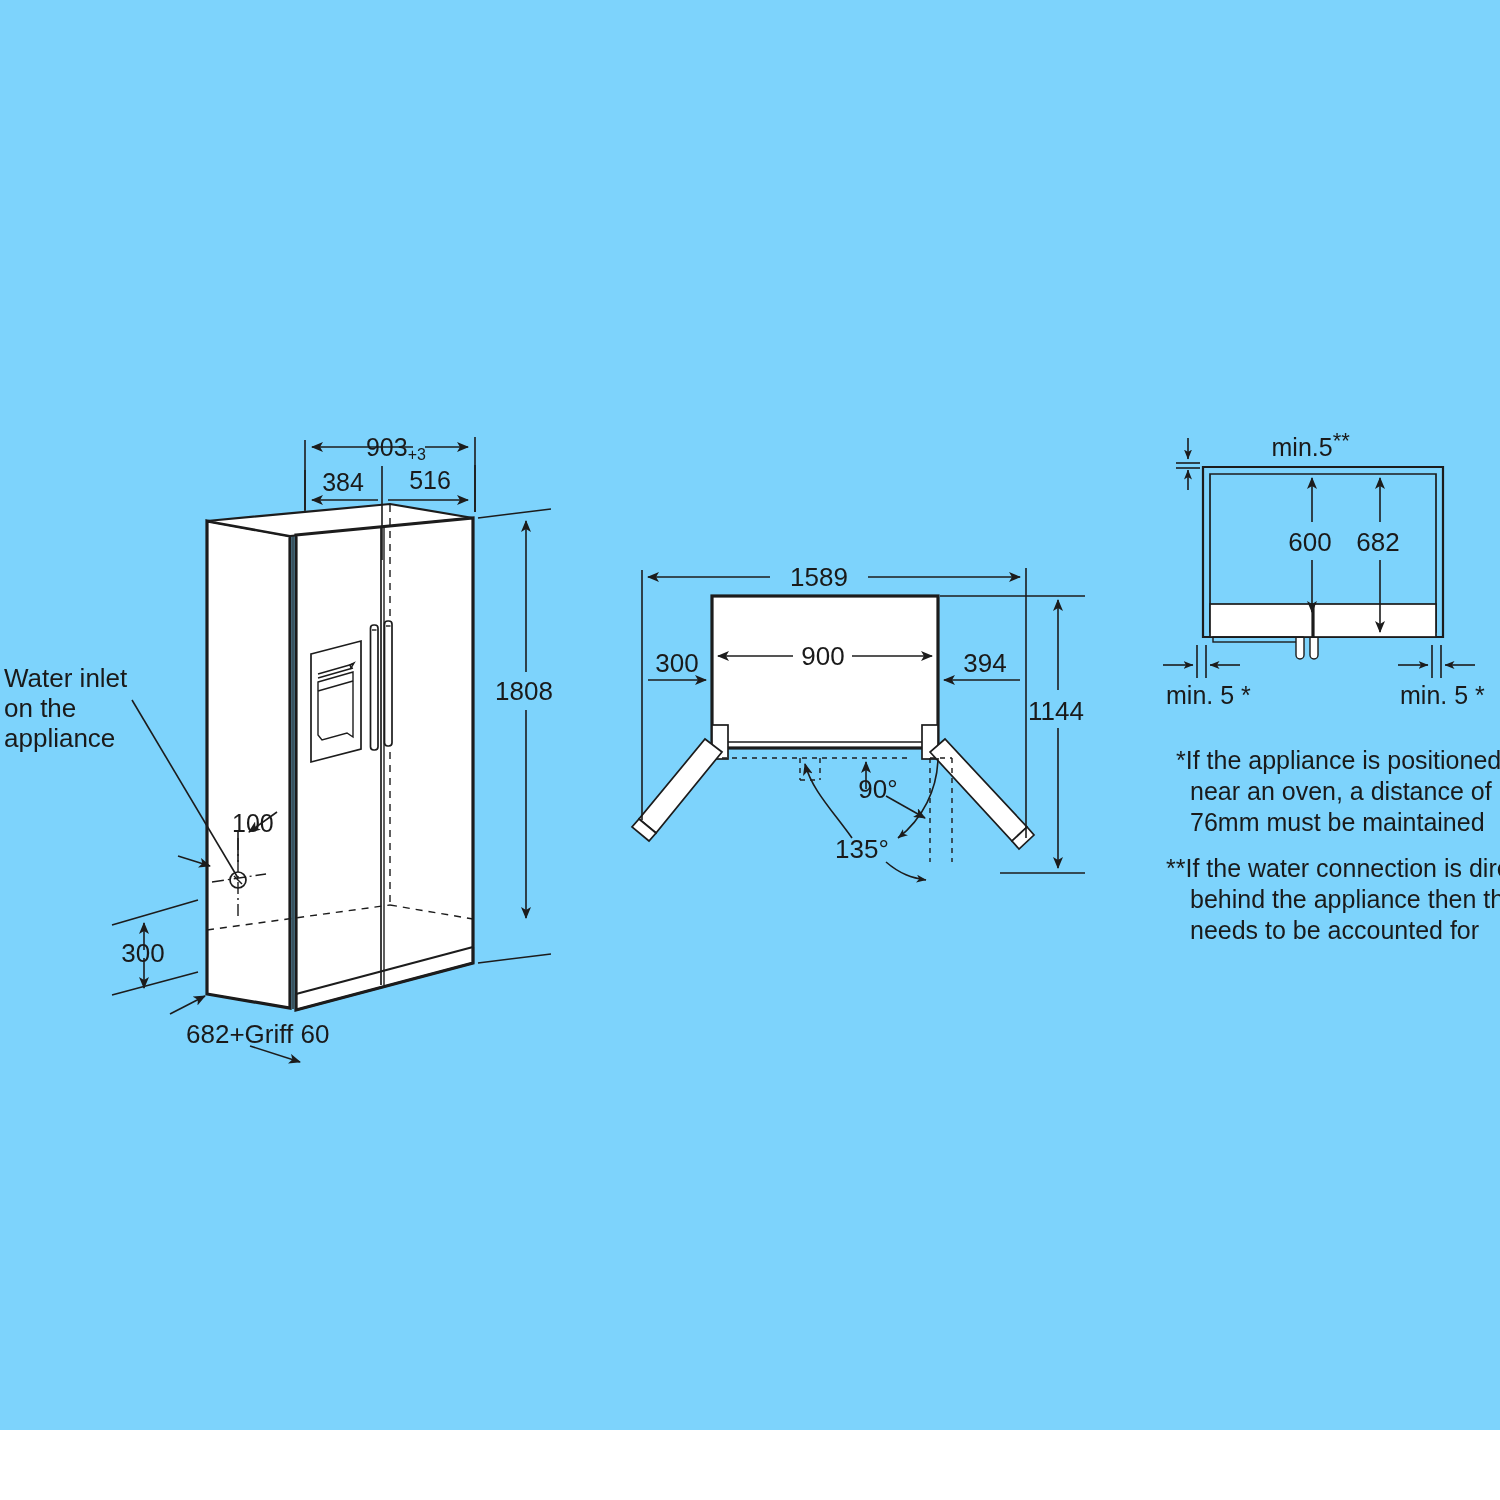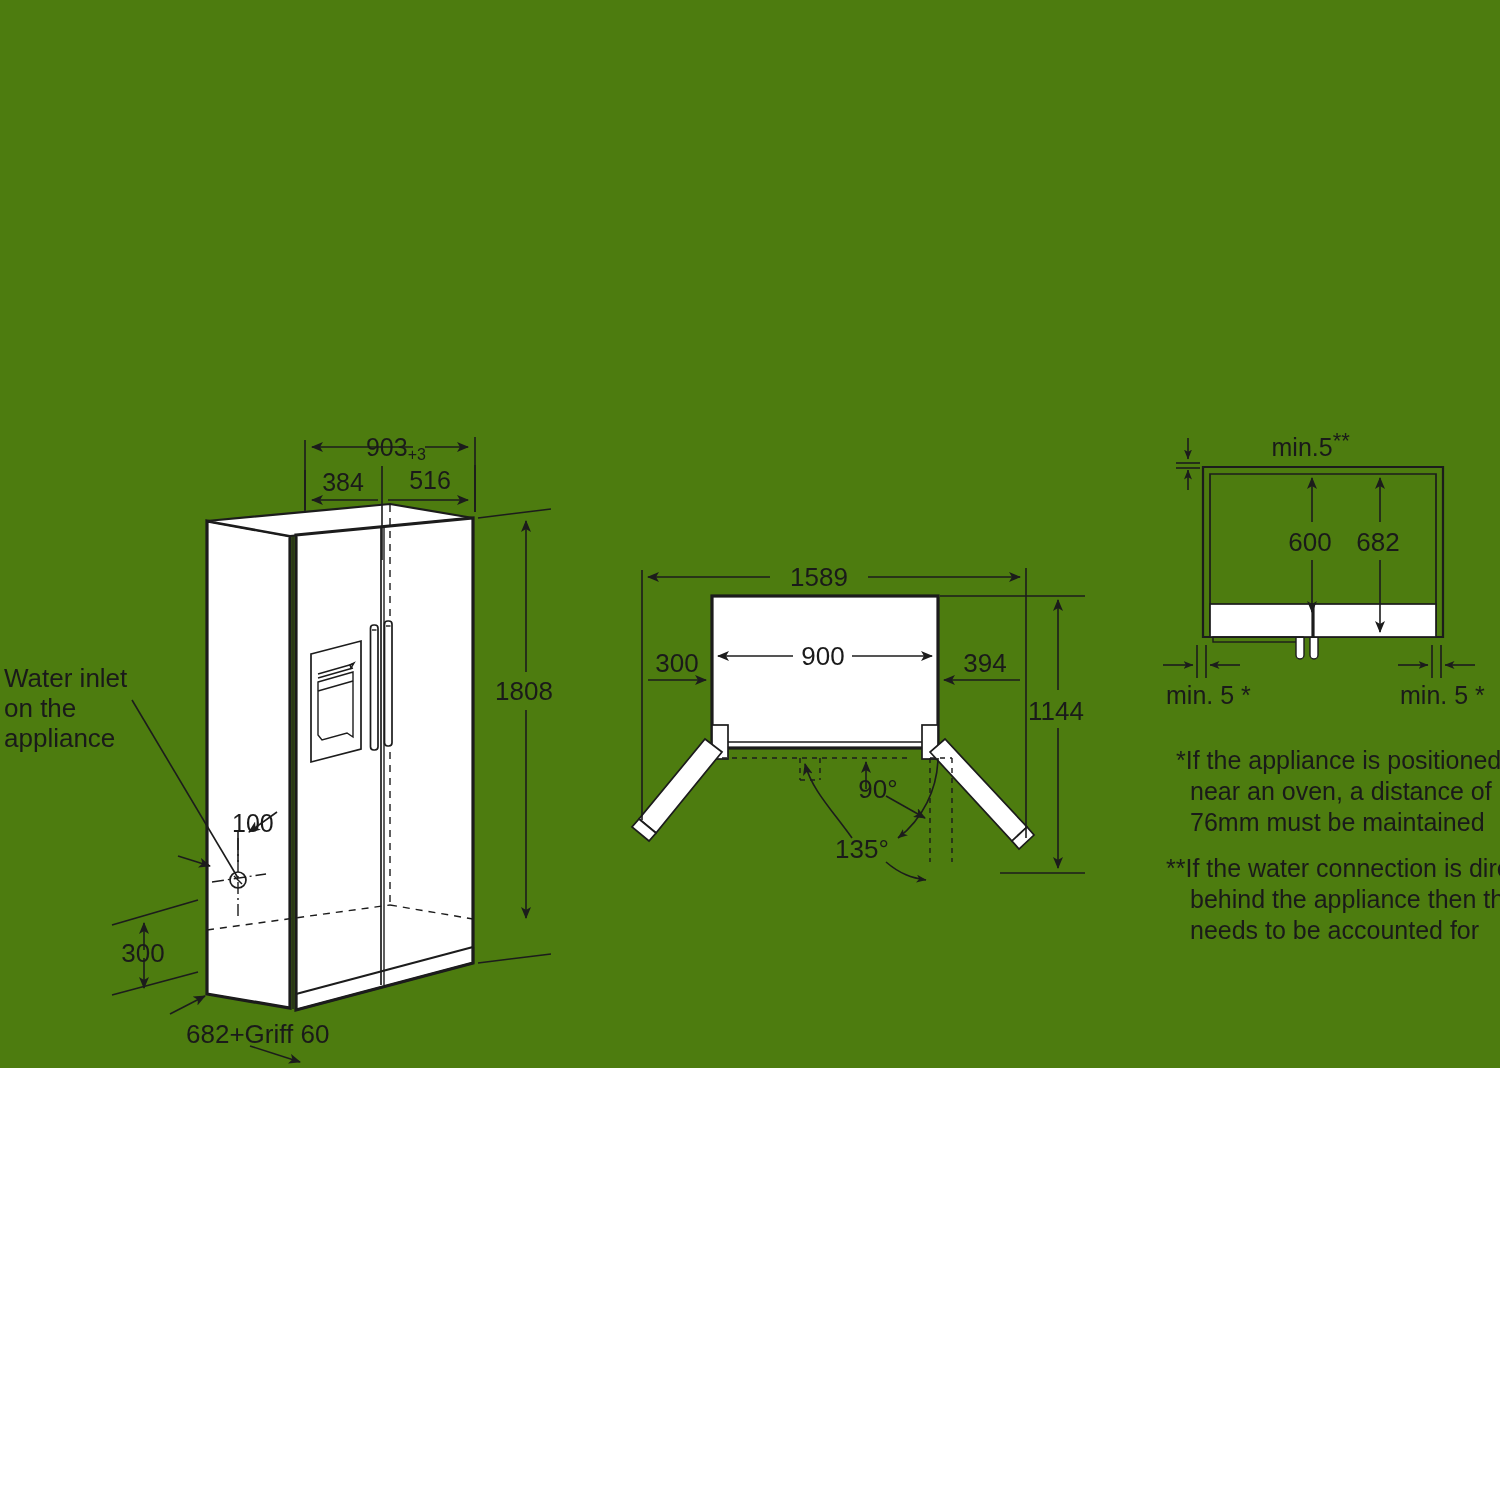--- a/index.html
+++ b/index.html
@@ -1,18 +1,18 @@
 <!DOCTYPE html>
 <html><head>
 <meta charset="utf-8">
 <style>
   html,body{margin:0;padding:0;background:#ffffff;}
   body{width:1500px;height:1500px;overflow:hidden;
        font-family:"Liberation Sans",sans-serif;color:#1a1a1a;}
-  #stage{position:relative;width:1500px;height:1068px;background:#4d7c0f;}
+  #stage{position:relative;width:1500px;height:1430px;background:#7dd3fc;}
   svg#drawing{position:absolute;top:0;left:0;width:1500px;height:1500px;}
   .ln{stroke:#1c1c1c;fill:none;}
   .thick{stroke-width:3.2;}
   .med{stroke-width:2.2;}
   .thin{stroke-width:1.7;}
   .hair{stroke-width:1.4;}
   .dim{stroke:#1c1c1c;stroke-width:1.6;fill:none;}
   .dash{stroke-dasharray:7 6;}
   .dashs{stroke-dasharray:5 5;}
   .center{stroke-dasharray:12 4 2 4;}

